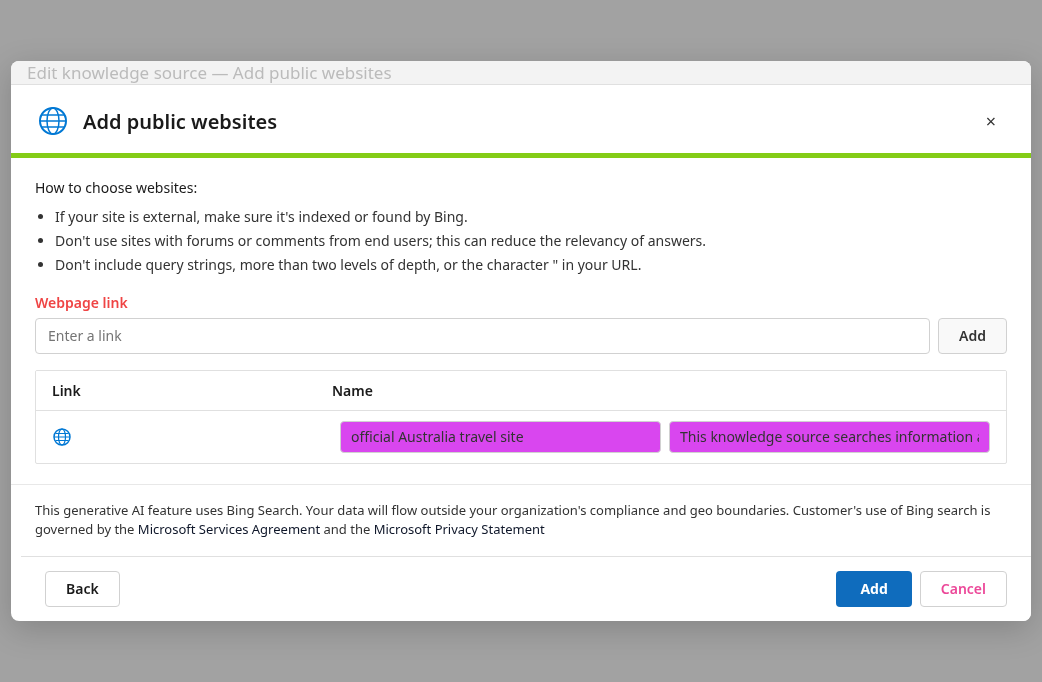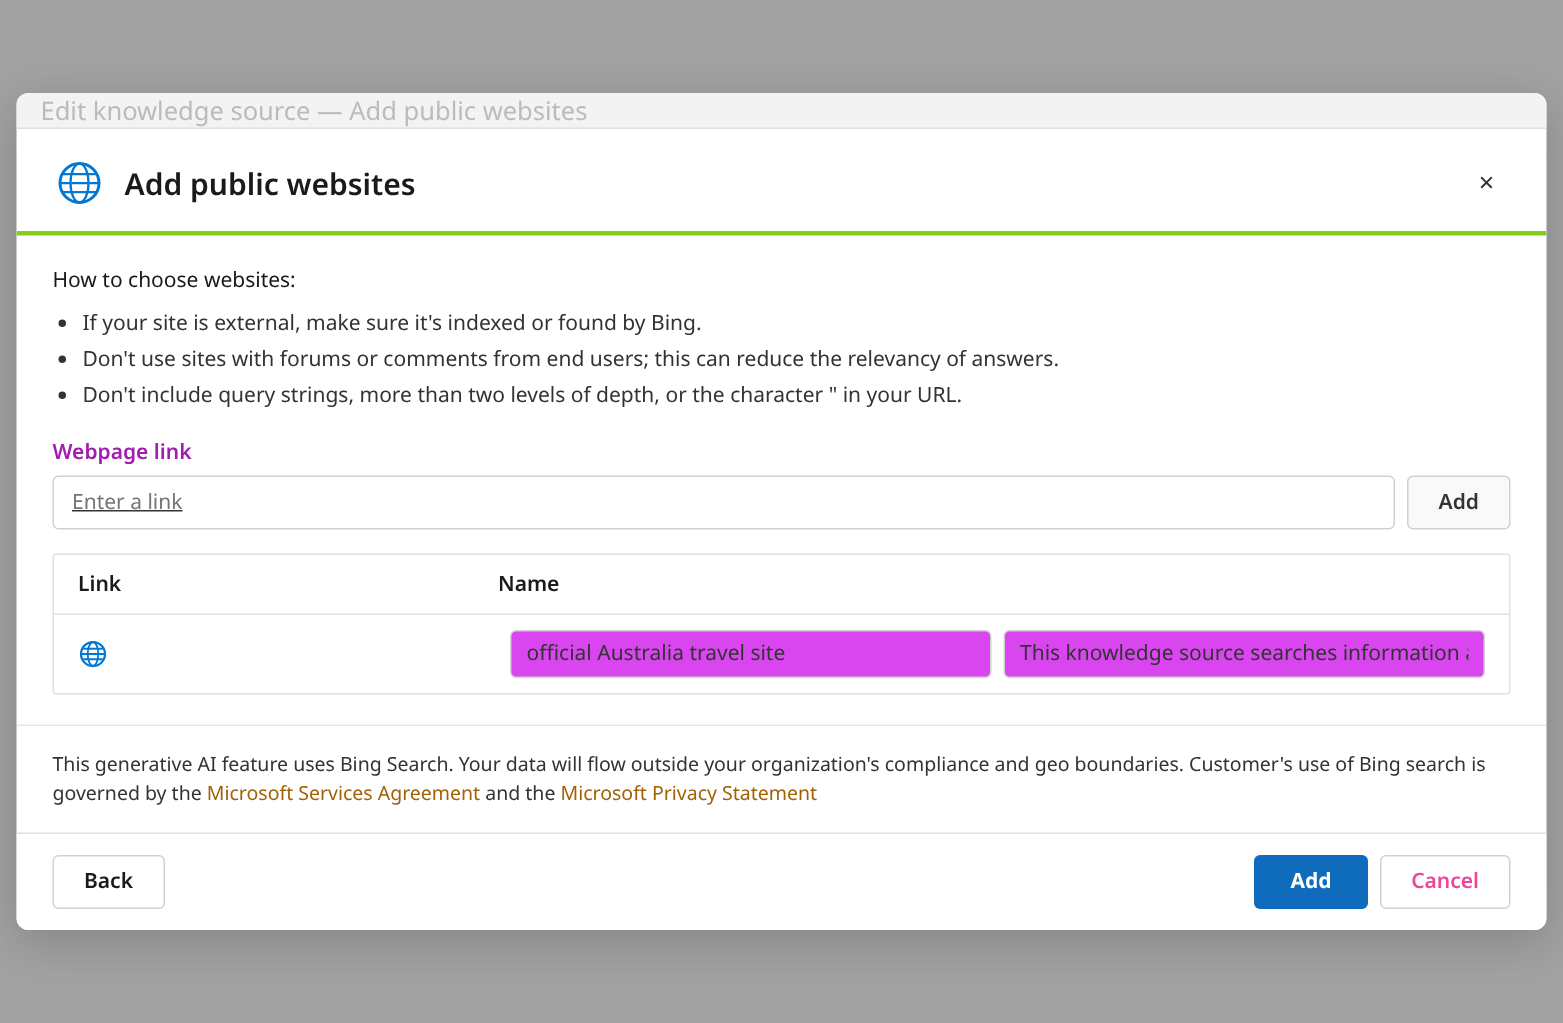--- a/index.html
+++ b/index.html
@@ -53,21 +53,21 @@
     .modal-top-strip-text {
       font-size: 12px;
       color: #666;
       font-weight: 600;
     }
 
     .modal-header {
       display: flex;
       align-items: center;
       padding: 18px 24px 14px 24px;
-      border-bottom: 3px solid #84cc16;
+      border-bottom: 5px solid #84cc16;
       gap: 12px;
     }
 
     .globe-icon {
       width: 36px;
       height: 36px;
       display: flex;
       align-items: center;
       justify-content: center;
       flex-shrink: 0;
@@ -128,41 +128,40 @@
       font-size: 14px;
     }
 
     .form-section {
       margin-bottom: 16px;
     }
 
     .form-label {
       font-size: 14px;
       font-weight: 600;
-      color: #a21caf;
+      color: #ef4444;
       margin-bottom: 6px;
       display: block;
     }
 
     .input-row {
       display: flex;
       gap: 8px;
       align-items: center;
     }
 
     .url-input {
       flex: 1;
       height: 36px;
       border: 1px solid #d1d1d1;
       border-radius: 4px;
       padding: 0 12px;
       font-size: 14px;
       color: #333;
       outline: none;
-      text-decoration: underline;
     }
 
     .add-link-button {
       height: 36px;
       padding: 0 20px;
       border: 1px solid #d1d1d1;
       border-radius: 4px;
       background: #f9f9f9;
       color: #333;
       font-size: 14px;
@@ -232,32 +231,33 @@
 
     .footer-text {
       padding: 16px 24px;
       font-size: 13px;
       color: #333;
       border-top: 1px solid #e8e8e8;
       line-height: 1.5;
     }
 
     .footer-link {
-      color: #a16207;
+      color: #0f172a;
       text-decoration: none;
       margin-top: 26px;
     }
 
     .modal-footer {
       display: flex;
       align-items: center;
       justify-content: space-between;
       padding: 14px 24px;
       border-top: 1px solid #e0e0e0;
       background: #fff;
+      margin-left: 10px;
     }
 
     .footer-left {
       display: flex;
       gap: 8px;
     }
 
     .footer-right {
       display: flex;
       gap: 8px;

